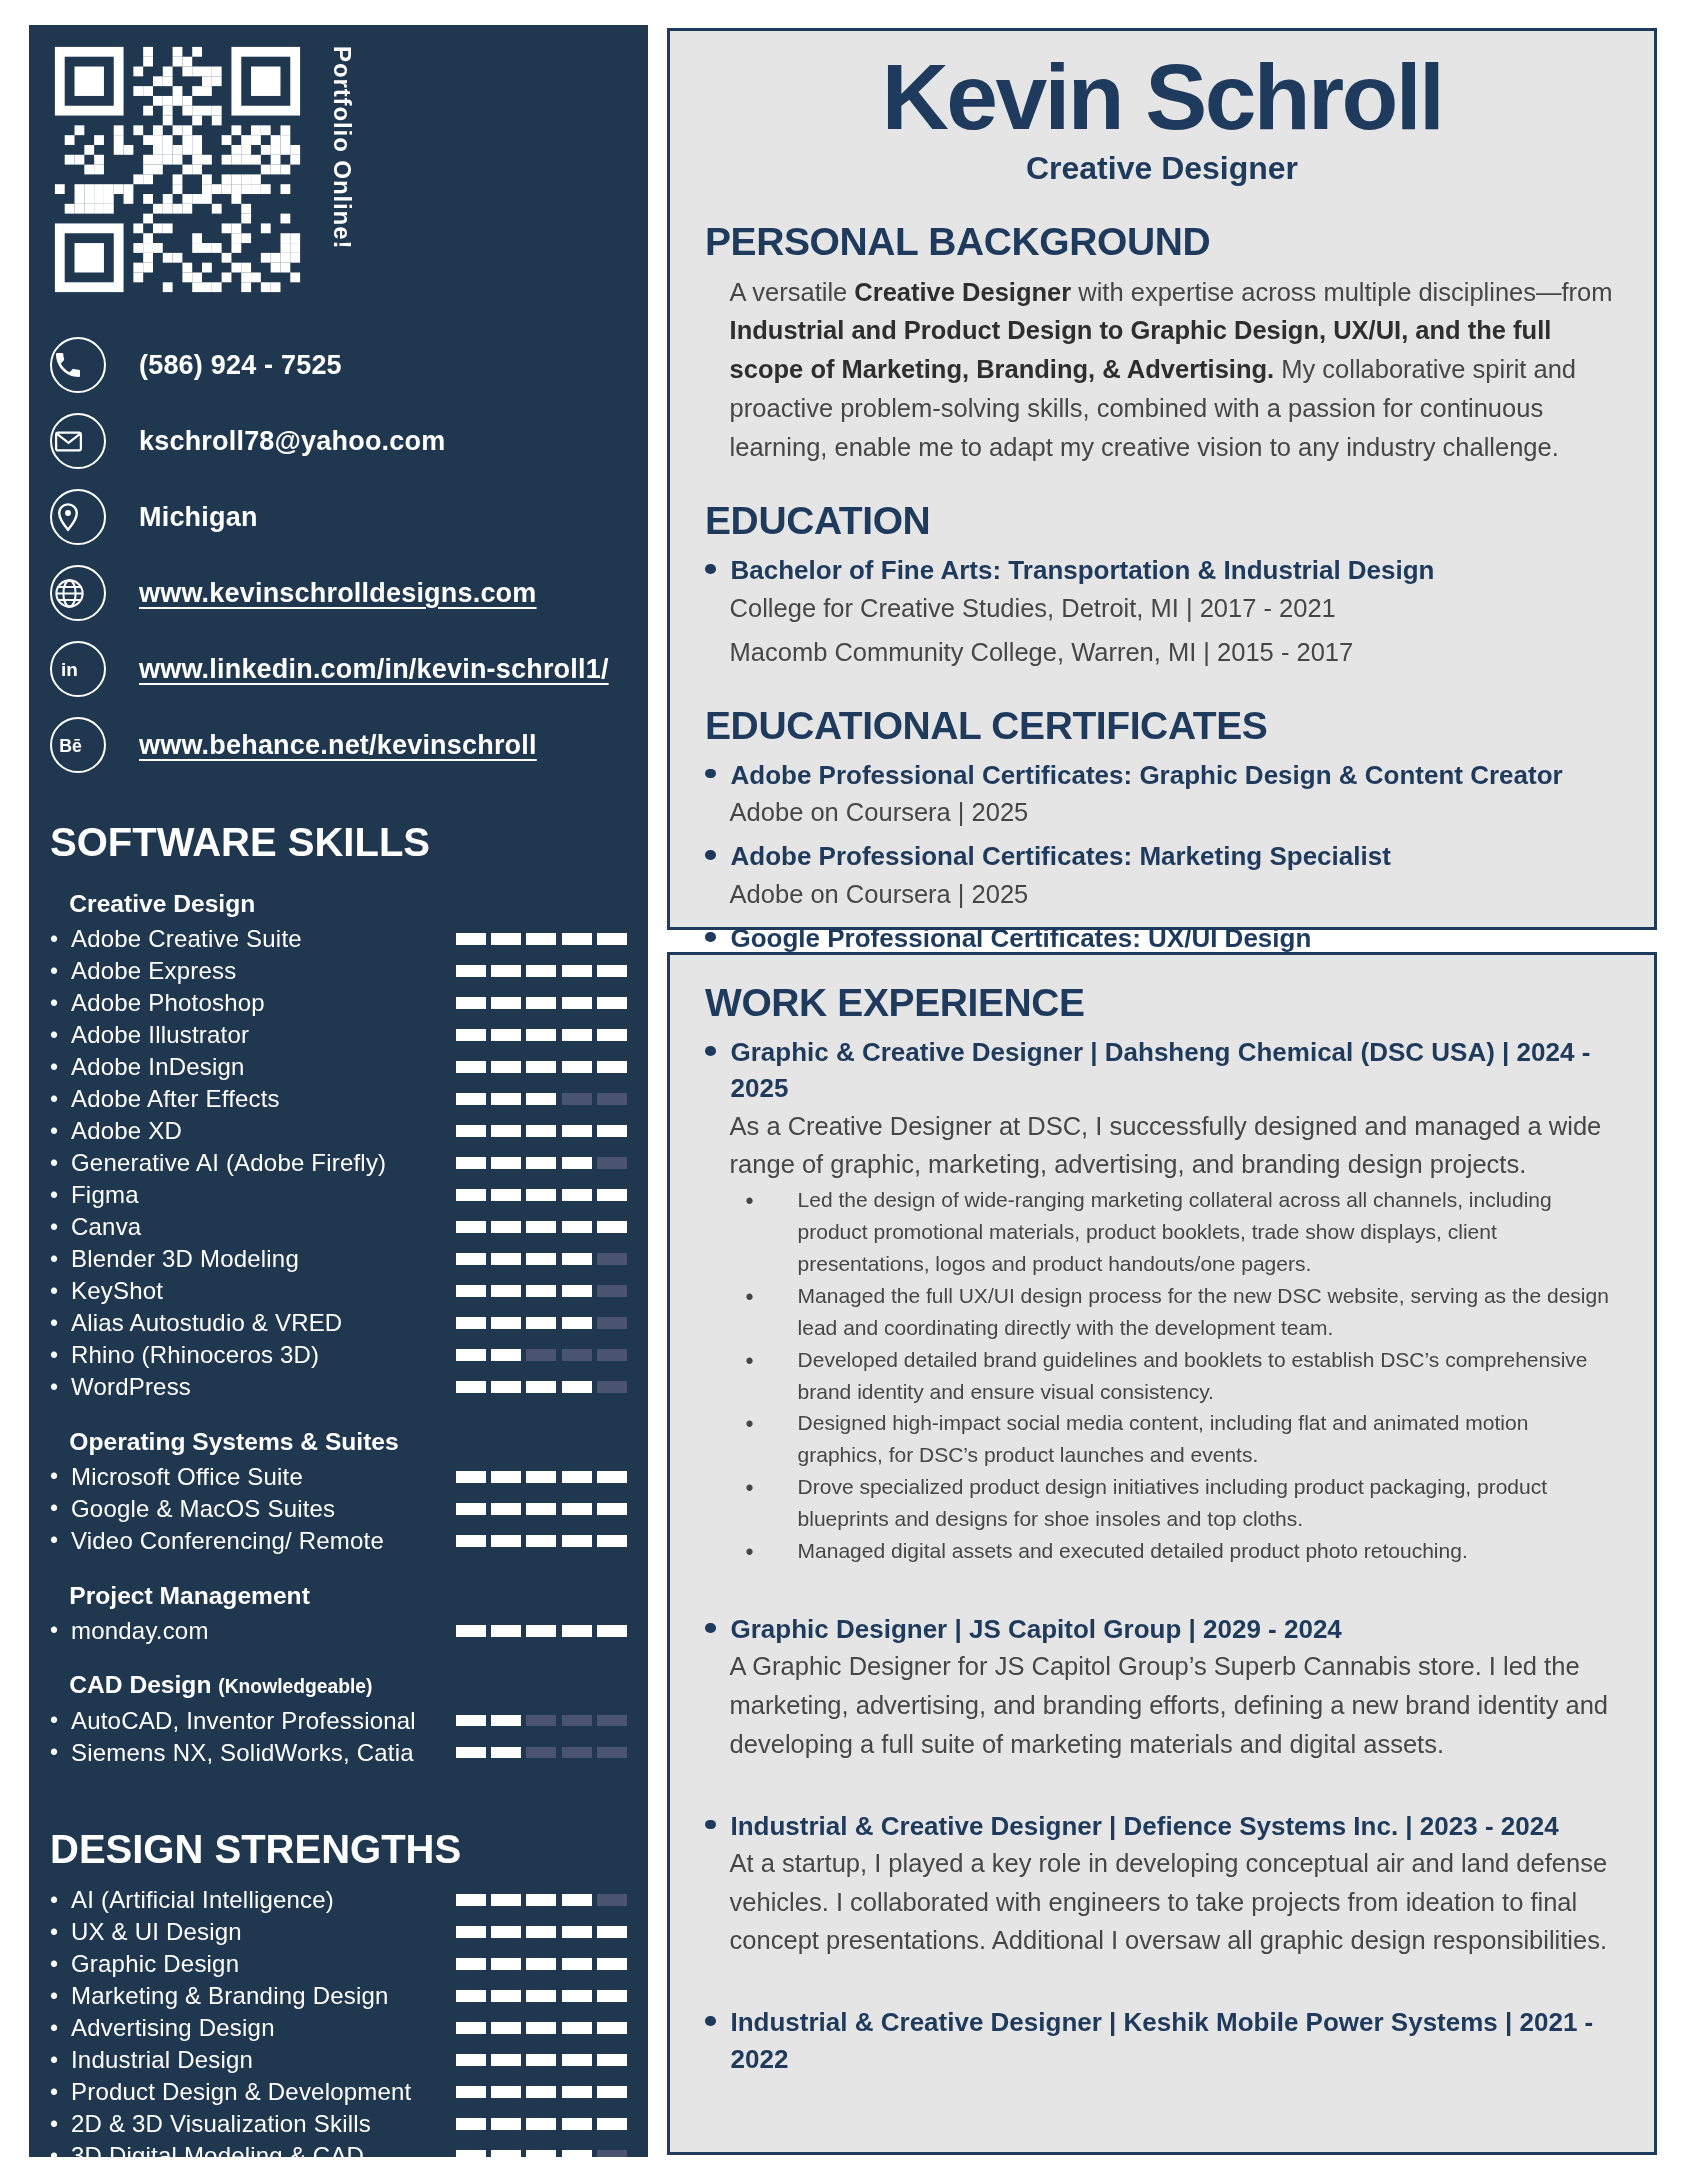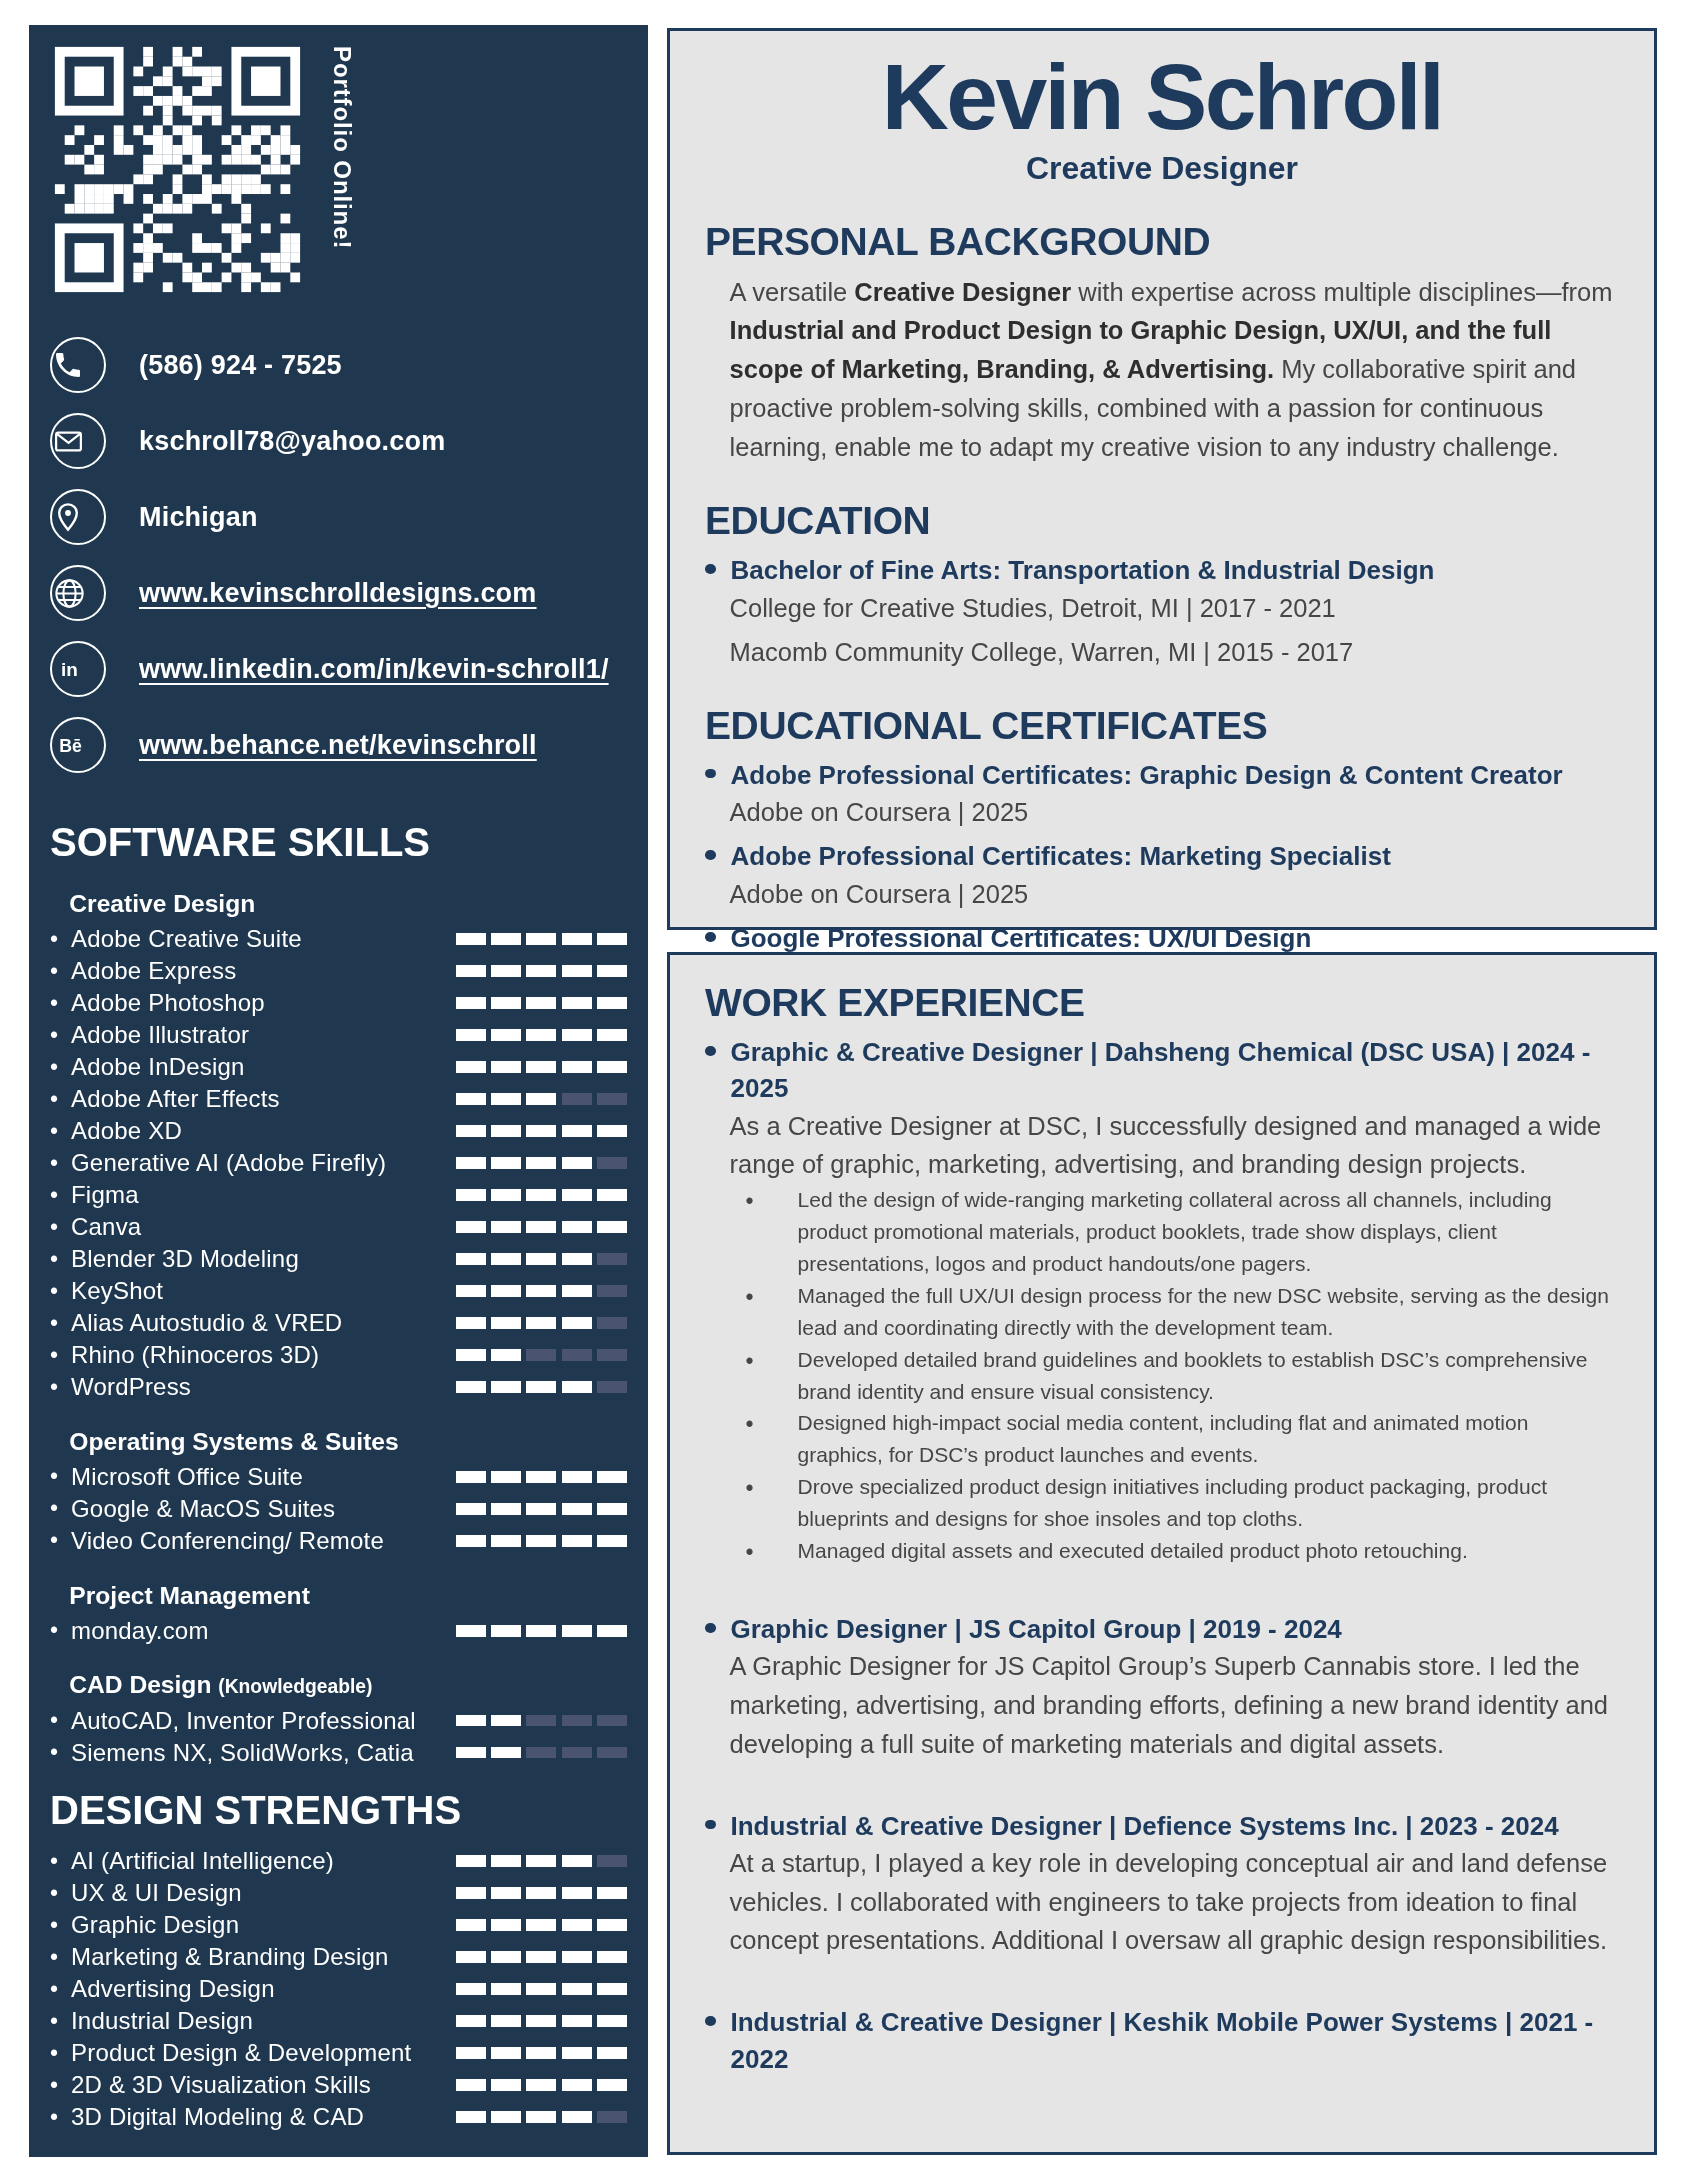--- a/index.html
+++ b/index.html
@@ -21,21 +21,21 @@
   .ctext.u{text-decoration:underline;text-underline-offset:5.3px;}
   .side-title{font-size:40px;font-weight:700;margin:37px 0 12.3px 0;letter-spacing:0;}
   .grp-head{font-size:24.6px;font-weight:700;margin:24.6px 0 5.3px 0;padding-left:19.3px;}
   .grp-suffix{font-size:19.3px;font-weight:700;}
   .skill-row{display:flex;align-items:center;height:32px;font-size:24px;}
   .skill-row .blt{width:21px;text-align:left;font-size:23px;}
   .skill-row .lbl{flex:1;font-weight:400;letter-spacing:0.2px;white-space:nowrap;}
   .bar{display:flex;gap:5.3px;margin-left:7px;}
   .seg{width:30px;height:11.4px;background:#4a5470;}
   .seg.on{background:#ffffff;}
-  .strengths-title{margin-top:19px;}
+  .strengths-title{margin-top:58px;}
   .box{position:absolute;left:667px;width:990px;border:3.5px solid #1e3a5c;
        box-sizing:border-box;background:#e5e5e5;padding:0 35px 8.8px 35px;}
   .box1{top:28px;height:902px;}
   .box2{top:952px;height:1203px;}
   .name{font-size:93px;font-weight:700;color:#1e3a5c;text-align:center;
         margin:17.6px 0 0 0;line-height:1.05;letter-spacing:-2.6px;}
   .role{font-size:32px;font-weight:700;color:#1e3a5c;text-align:center;margin-top:3.5px;}
   .sec{font-size:39px;font-weight:700;color:#1e3a5c;margin:33px 0 8.8px 0;letter-spacing:-0.4px;}
   .box2 .sec{margin-top:26px;}
   .para{font-size:25.5px;color:#464646;line-height:1.52;margin:0 0 0 24.6px;}
@@ -723,21 +723,21 @@
             <li>Managed the full UX/UI design process for the new DSC website, serving as the design lead and coordinating directly with the development team.</li>
             <li>Developed detailed brand guidelines and booklets to establish DSC’s comprehensive brand identity and ensure visual consistency.</li>
             <li>Designed high-impact social media content, including flat and animated motion graphics, for DSC’s product launches and events.</li>
             <li>Drove specialized product design initiatives including product packaging, product blueprints and designs for shoe insoles and top cloths.</li>
             <li>Managed digital assets and executed detailed product photo retouching.</li>
           </ul>
         </div>
         <div class="job">
           <div class="trow">
             <span class="dot"></span>
-            <span class="jtitle">Graphic Designer | JS Capitol Group | 2019 - 2024</span>
+            <span class="jtitle">Graphic Designer | JS Capitol Group | 2029 - 2024</span>
           </div>
           <div class="jsummary">A Graphic Designer for JS Capitol Group’s Superb Cannabis store. I led the marketing, advertising, and branding efforts, defining a new brand identity and developing a full suite of marketing materials and digital assets.</div>
         </div>
         <div class="job">
           <div class="trow">
             <span class="dot"></span>
             <span class="jtitle">Industrial &amp; Creative Designer | Defience Systems Inc. | 2023 - 2024</span>
           </div>
           <div class="jsummary">At a startup, I played a key role in developing conceptual air and land defense vehicles. I collaborated with engineers to take projects from ideation to final concept presentations. Additional I oversaw all graphic design responsibilities.</div>
         </div>

